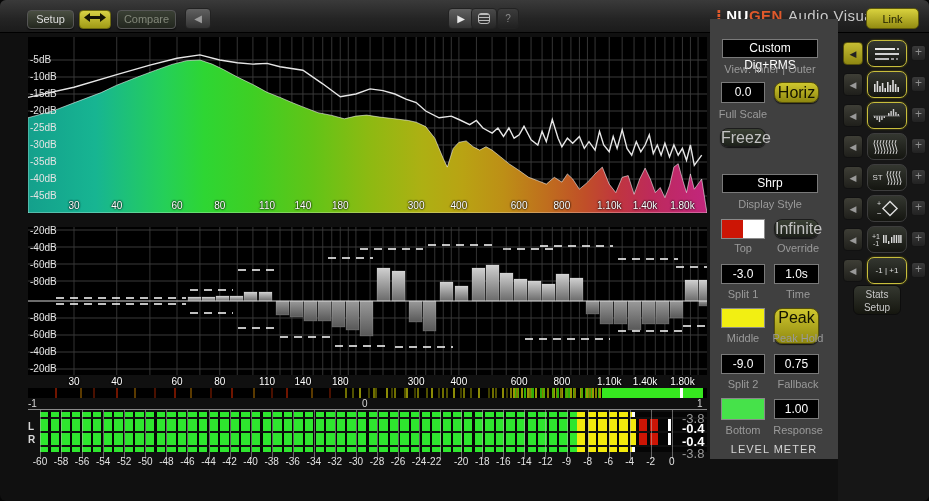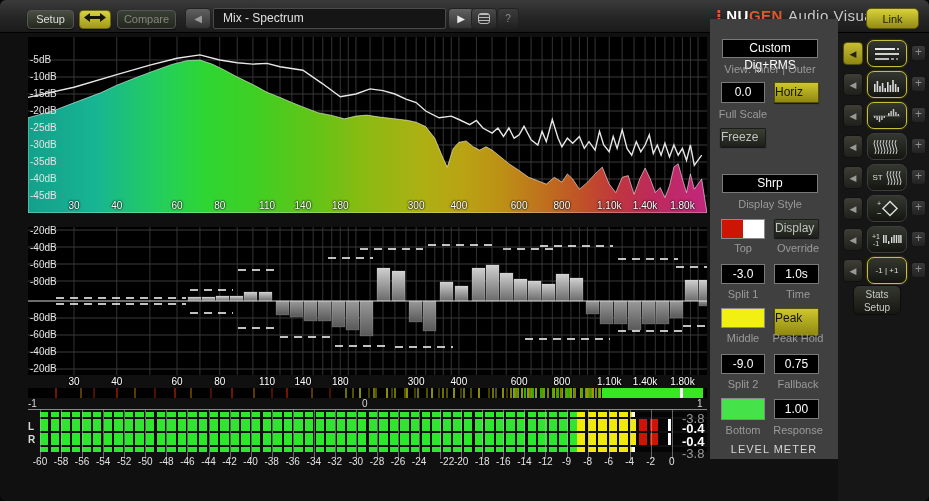--- a/index.html
+++ b/index.html
@@ -77,21 +77,21 @@
   .scale-label { position:absolute; top:51px; color:#e2e2e2; font-size:10px; transform:translateX(-50%); }
   .readout { position:absolute; left:682px; width:26px; font-size:13px; text-align:left; }
   
   #right-panel { position:absolute; left:710px; top:19px; width:128px; height:440px; background:#404040; }
   .rp-box {
     position:absolute; background:#000; border:1px solid #7a7a7a;
     color:#fff; font-size:12px; text-align:center;
   }
   .rp-label { position:absolute; color:#9a9a9a; font-size:11px; text-align:center; white-space:nowrap; }
   .rp-btn {
-    position:absolute; border-radius:1px; font-size:12px; text-align:left;
+    position:absolute; border-radius:8px; font-size:16px; text-align:center;
     border:1px solid #1c1c1c; color:#c2c2c2;
     background:linear-gradient(#3a4034,#1d211a); box-shadow:0 1px 1px rgba(0,0,0,.7);
   }
   .rp-btn.yellow { background:linear-gradient(#cfc72e,#8f8810); color:#141400; border-color:#55500a; }
   .swatch { position:absolute; border:1px solid #8a8a8a; }
   #section-title { position:absolute; left:0; width:128px; top:424px; text-align:center;
                    color:#d5d5d5; font-size:11px; letter-spacing:1px; }
   
   #sidebar { position:absolute; left:838px; top:33px; width:91px; height:468px; background:#161616; }
   .sb-row { position:absolute; left:0; width:91px; height:27px; }
@@ -128,21 +128,20 @@
     <div class="tb-btn" id="btn-clear">Setup</div>
     <div class="tb-btn" id="btn-ab">
       <svg width="22" height="11" viewBox="0 0 22 11">
         <path d="M0 5.5 L6 1 L6 10 Z" fill="#151505"></path>
           <rect x="5" y="4" width="12" height="3" fill="#151505"></rect>
           <path d="M22 5.5 L16 1 L16 10 Z" fill="#151505"></path>
       </svg>
     </div>
     <div class="tb-btn" id="btn-compare">Compare</div>
     <div class="nav-btn" id="btn-prev">◀</div>
-    <div id="preset-field">Mix - Spectrum</div>
     <div class="nav-btn" id="btn-next">▶</div>
     <div class="nav-btn" id="btn-menu"><span class="glyph"></span></div>
     <div class="nav-btn" id="btn-help">?</div>
     <div id="logo">
       <span class="dots">⁝</span><span class="nu">NU</span><span class="gen">GEN</span><span class="rest">Audio Visualizer</span>
     </div>
     <div id="btn-link">Link</div>
   </div>
 
   <div class="panel" id="spectrum-panel"><svg width="679" height="176">
@@ -517,21 +516,21 @@
       <div class="scale-label" style="left: 334.8px;">-32</div>
       <div class="meter-grid" style="left: 355.9px;"></div>
       <div class="scale-label" style="left: 355.9px;">-30</div>
       <div class="meter-grid" style="left: 377px;"></div>
       <div class="scale-label" style="left: 377px;">-28</div>
       <div class="meter-grid" style="left: 398px;"></div>
       <div class="scale-label" style="left: 398px;">-26</div>
       <div class="meter-grid" style="left: 419.1px;"></div>
       <div class="scale-label" style="left: 419.1px;">-24</div>
       <div class="meter-grid" style="left: 440.1px;"></div>
-      <div class="scale-label" style="left: 447px;">-22</div>
+      <div class="scale-label" style="left: 434px;">-22</div>
       <div class="meter-grid" style="left: 461.2px;"></div>
       <div class="scale-label" style="left: 461.2px;">-20</div>
       <div class="meter-grid" style="left: 482.3px;"></div>
       <div class="scale-label" style="left: 482.3px;">-18</div>
       <div class="meter-grid" style="left: 503.3px;"></div>
       <div class="scale-label" style="left: 503.3px;">-16</div>
       <div class="meter-grid" style="left: 524.4px;"></div>
       <div class="scale-label" style="left: 524.4px;">-14</div>
       <div class="meter-grid" style="left: 545.4px;"></div>
       <div class="scale-label" style="left: 545.4px;">-12</div>
@@ -560,31 +559,31 @@
     <div class="rp-btn yellow" style="left:64px;top:63px;width:45px;height:21px;line-height:19px;">Horiz</div>
     <div class="rp-label" style="left:2px;top:89px;width:62px;">Full Scale</div>
     <div class="rp-btn" style="left:10px;top:109px;width:46px;height:19px;line-height:17px;">Freeze</div>
     <div class="rp-box" style="left:12px;top:155px;width:96px;height:19px;line-height:17px;">Shrp</div>
     <div class="rp-label" style="left:0px;top:179px;width:120px;">Display Style</div>
 
     <div class="swatch" id="swatch-top" style="left:11px;top:200px;width:44px;height:20px;">
       <div style="position: absolute; left: 0px; top: 0px; width: 50%; height: 100%; background: rgb(204, 21, 5);" id="swatch-top-l"></div>
       <div style="position: absolute; right: 0px; top: 0px; width: 50%; height: 100%; background: rgb(255, 255, 255);" id="swatch-top-r"></div>
     </div>
-    <div class="rp-btn" style="left:64px;top:200px;width:45px;height:19px;line-height:17px;">Display</div>
+    <div class="rp-btn" style="left:64px;top:200px;width:45px;height:19px;line-height:17px;">Infinite</div>
     <div class="rp-label" style="left:3px;top:223px;width:60px;">Top</div>
     <div class="rp-label" style="left:58px;top:223px;width:60px;">Override</div>
 
     <div class="rp-box" style="left:11px;top:245px;width:44px;height:20px;line-height:18px;">-3.0</div>
     <div class="rp-box" style="left:64px;top:245px;width:45px;height:20px;line-height:18px;">1.0s</div>
     <div class="rp-label" style="left:3px;top:269px;width:60px;">Split 1</div>
     <div class="rp-label" style="left:58px;top:269px;width:60px;">Time</div>
 
     <div class="swatch" id="swatch-mid" style="left: 11px; top: 289px; width: 44px; height: 20px; background: rgb(242, 239, 18);"></div>
-    <div class="rp-btn yellow" style="left:64px;top:289px;width:45px;height:28px;line-height:18px;">Peak</div>
+    <div class="rp-btn yellow" style="left:64px;top:289px;width:45px;height:36px;line-height:18px;">Peak</div>
     <div class="rp-label" style="left:3px;top:313px;width:60px;">Middle</div>
     <div class="rp-label" style="left:55px;top:313px;width:66px;">Peak Hold</div>
 
     <div class="rp-box" style="left:11px;top:335px;width:44px;height:20px;line-height:18px;">-9.0</div>
     <div class="rp-box" style="left:64px;top:335px;width:45px;height:20px;line-height:18px;">0.75</div>
     <div class="rp-label" style="left:3px;top:359px;width:60px;">Split 2</div>
     <div class="rp-label" style="left:56px;top:359px;width:64px;">Fallback</div>
 
     <div class="swatch" id="swatch-bot" style="left: 11px; top: 379px; width: 44px; height: 22px; background: rgb(70, 226, 74);"></div>
     <div class="rp-box" style="left:64px;top:380px;width:45px;height:20px;line-height:18px;">1.00</div>

